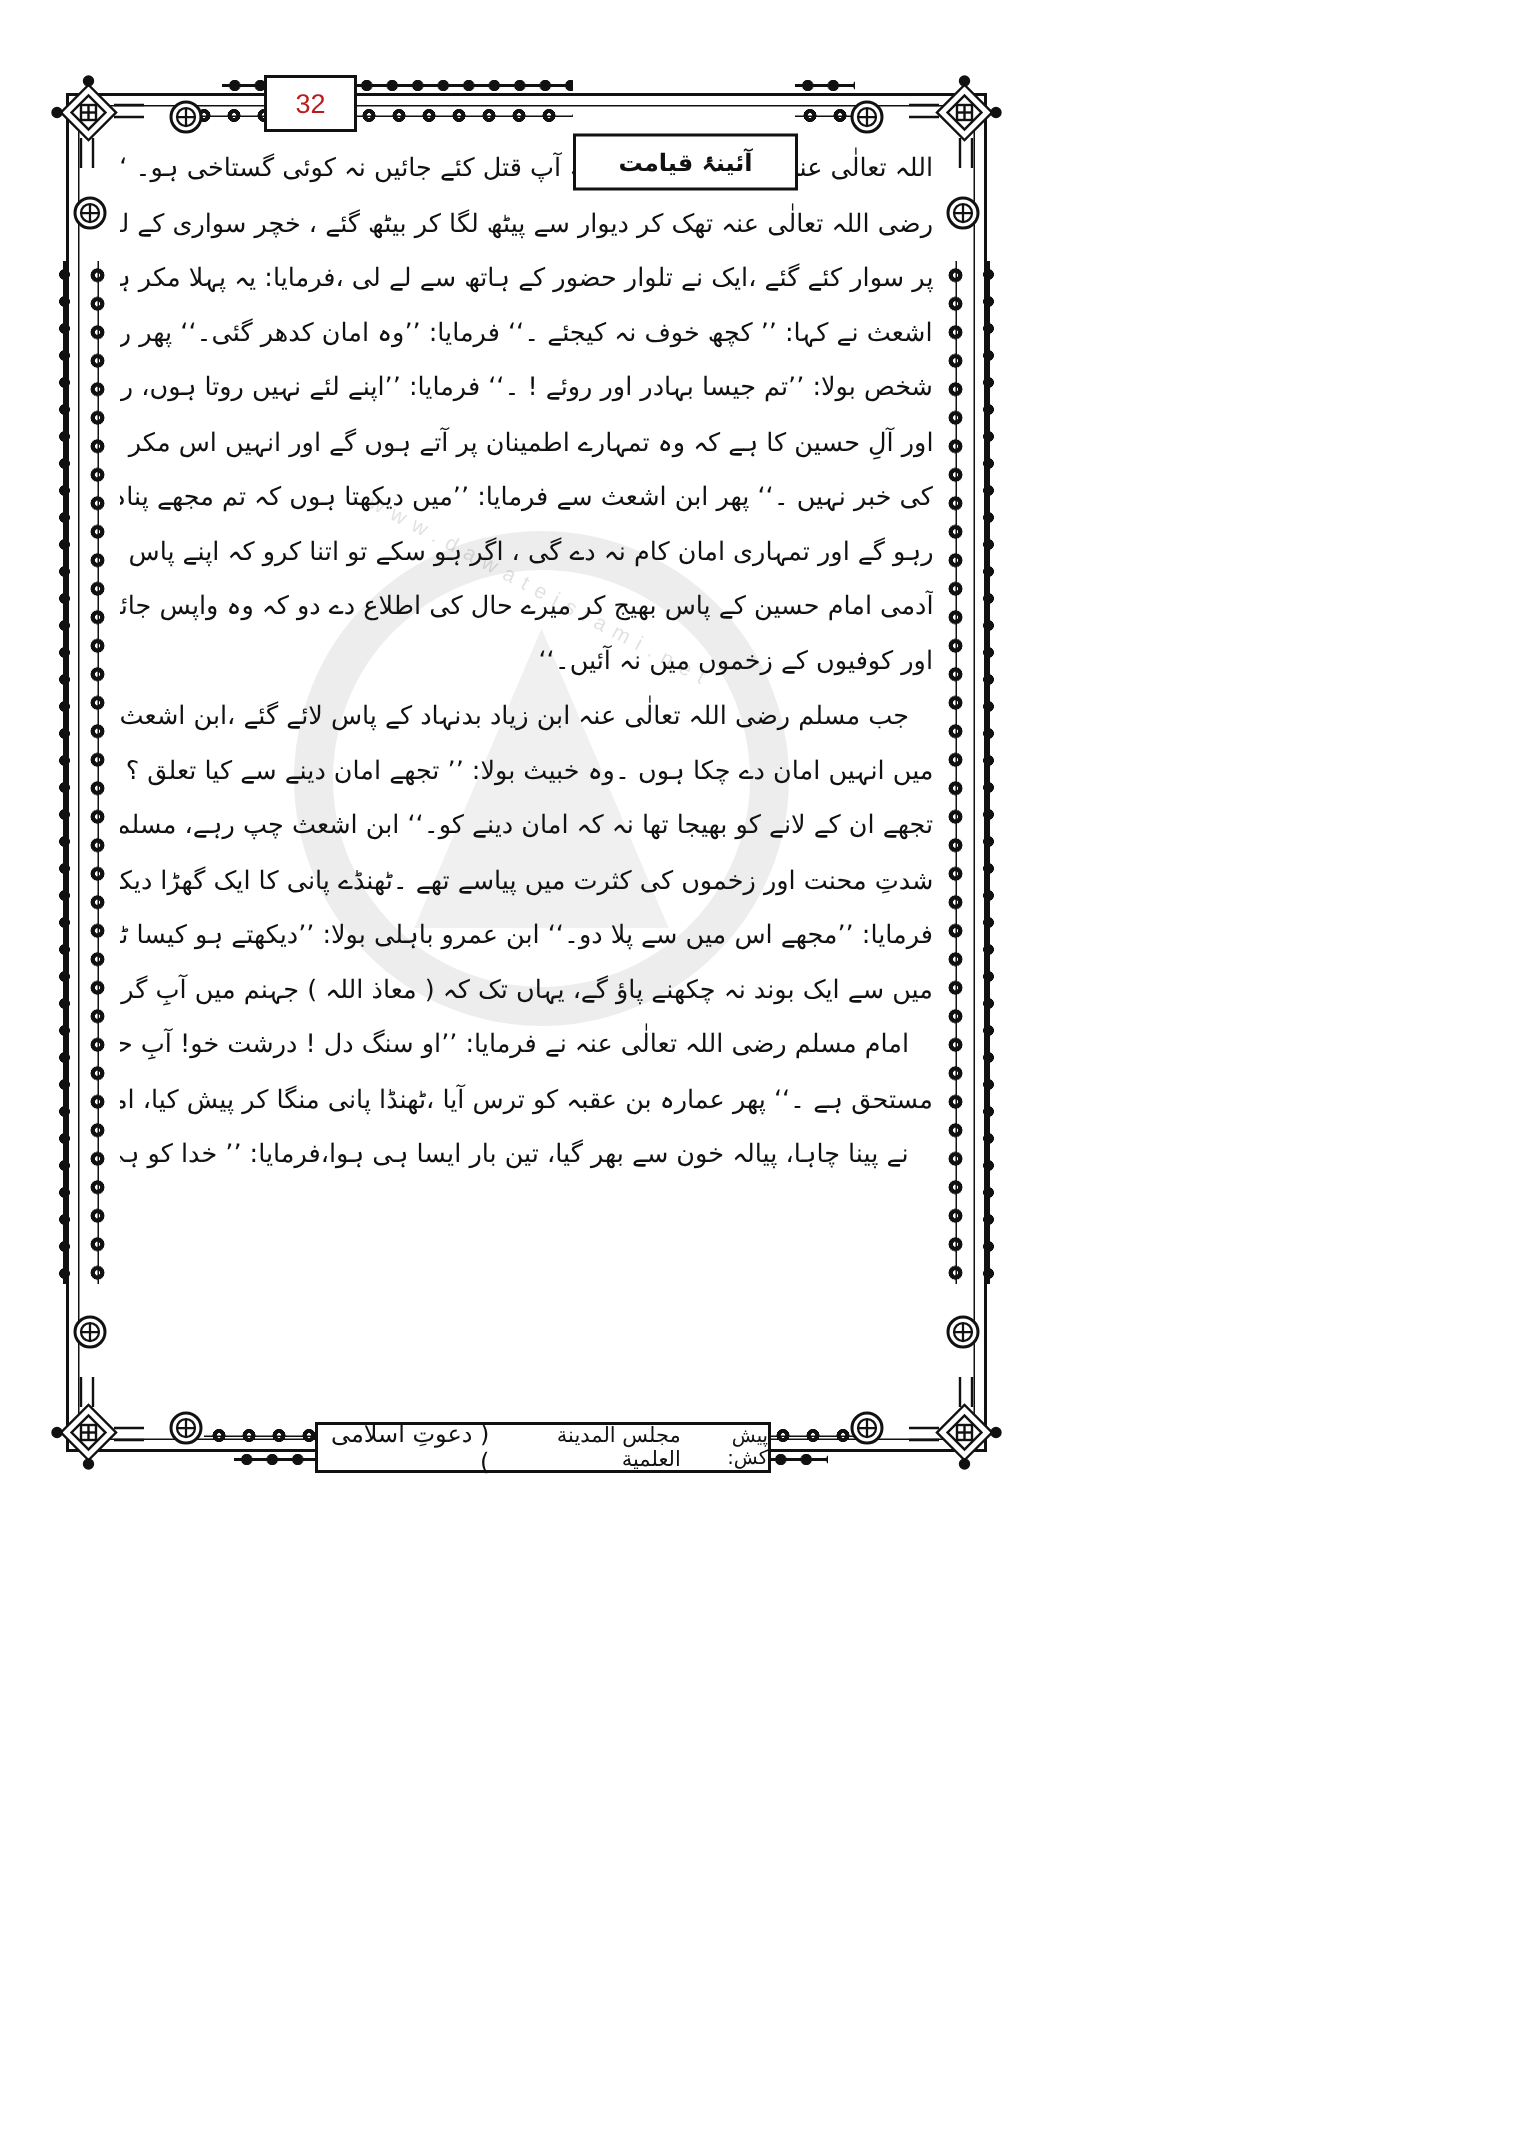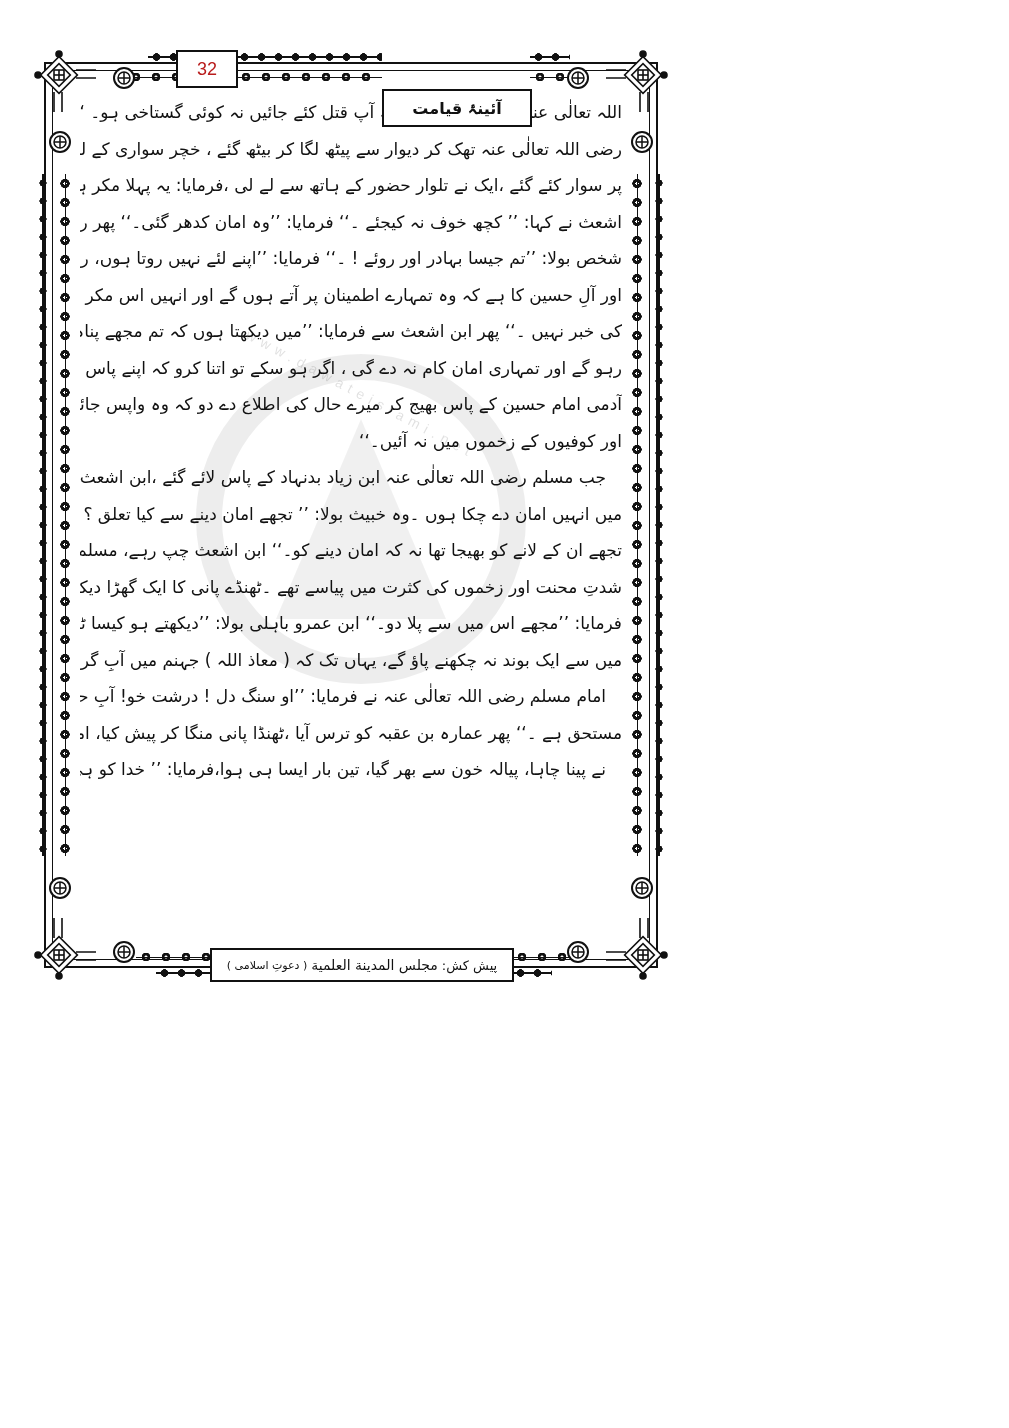--- a/index.html
+++ b/index.html
@@ -164,21 +164,21 @@
     display: flex;
     align-items: center;
     justify-content: center;
     font-family: "DejaVu Sans", sans-serif;
     font-size: 13px;
     direction: rtl;
     z-index: 3;
     gap: 4px;
   }
   .footer-box .org { font-weight: normal; font-size: 14px; }
-  .footer-box .sub { font-size: 11px; }
+  .footer-box .sub { font-size: 16px; }
 
   
   .watermark {
     position: absolute;
     left: 170px;
     top: 310px;
     width: 330px;
     height: 330px;
     border-radius: 50%;
     border: 26px solid rgba(0,0,0,0.07);

